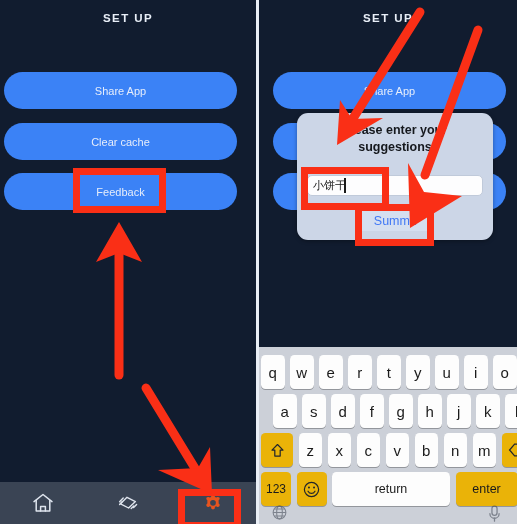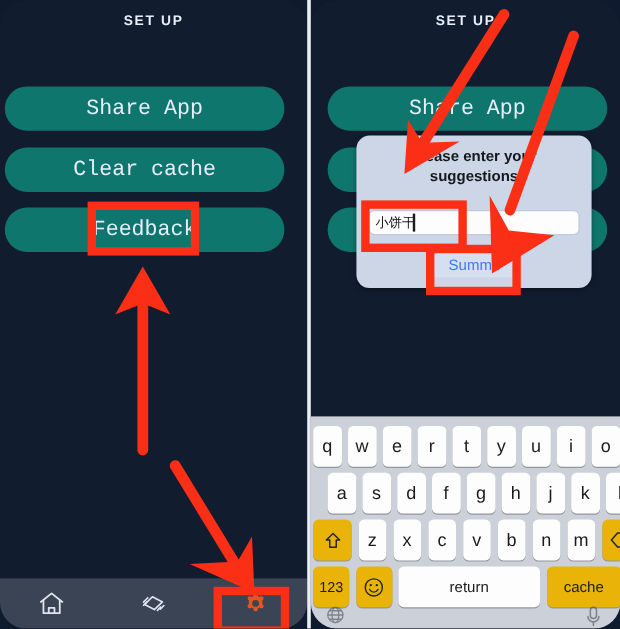--- a/index.html
+++ b/index.html
@@ -17,21 +17,20 @@
     background: #0e1a2e;
   }
 
   
   .panel {
     position: absolute;
     top: 0;
     height: 524px;
     overflow: hidden;
     background: #111c2f;
-    border-radius: 22px;
   }
   #panel-left  { left: 0;   width: 256px; }
   .panel-divider {
     position: absolute; top: 0; left: 256px;
     width: 3px; height: 524px;
     background: #e9eef5;
     z-index: 30;
   }
   #panel-right { left: 259px; width: 258px; }
 
@@ -60,29 +59,29 @@
     color: #e8eef7;
   }
 
   
   .pill {
     position: absolute;
     left: 4px;
     width: 233px;
     height: 37px;
     border-radius: 19px;
-    background: #0f766e;
+    background: #3b82f6;
     color: #e6edfb;
-    font-size: 18px;
+    font-size: 11px;
     display: flex;
     align-items: center;
     justify-content: center;
     border: none;
     cursor: pointer;
-    font-family: Liberation Mono, monospace;
+    font-family: Liberation Sans, sans-serif;
   }
   #btn-share    { top: 72px; }
   #btn-clear    { top: 123px; }
   #btn-feedback { top: 173px; }
 
   
   .pill-r { left: 14px; width: 233px; }
   #rbtn-share    { top: 72px; }
   #rbtn-clear    { top: 123px; }
   #rbtn-feedback { top: 173px; }
@@ -369,21 +368,21 @@
         <div class="key key-dark key-num">123</div>
         <div class="key key-dark key-emoji">
           <svg width="19" height="19" viewBox="0 0 24 24" fill="none" stroke="#20242c" stroke-width="1.5">
             <circle cx="12" cy="12" r="9"></circle>
             <circle cx="8.8" cy="9.6" r="1.25" fill="#20242c" stroke="none"></circle>
             <circle cx="15.2" cy="9.6" r="1.25" fill="#20242c" stroke="none"></circle>
             <path d="M7.6 14.2c1.1 1.9 2.7 2.8 4.4 2.8s3.3-.9 4.4-2.8" stroke-linecap="round"></path>
           </svg>
         </div>
         <div class="key key-space">return</div>
-        <div class="key key-dark key-return">cache</div>
+        <div class="key key-dark key-return">enter</div>
       </div>
 
       <div class="kb-bottom">
         <span class="kb-globe">
           <svg width="17" height="17" viewBox="0 0 24 24" fill="none" stroke="#3c4350" stroke-width="1.5">
             <circle cx="12" cy="12" r="9"></circle>
             <ellipse cx="12" cy="12" rx="4" ry="9"></ellipse>
             <path d="M3 12h18M4.6 7h14.8M4.6 17h14.8"></path>
           </svg>
         </span>

